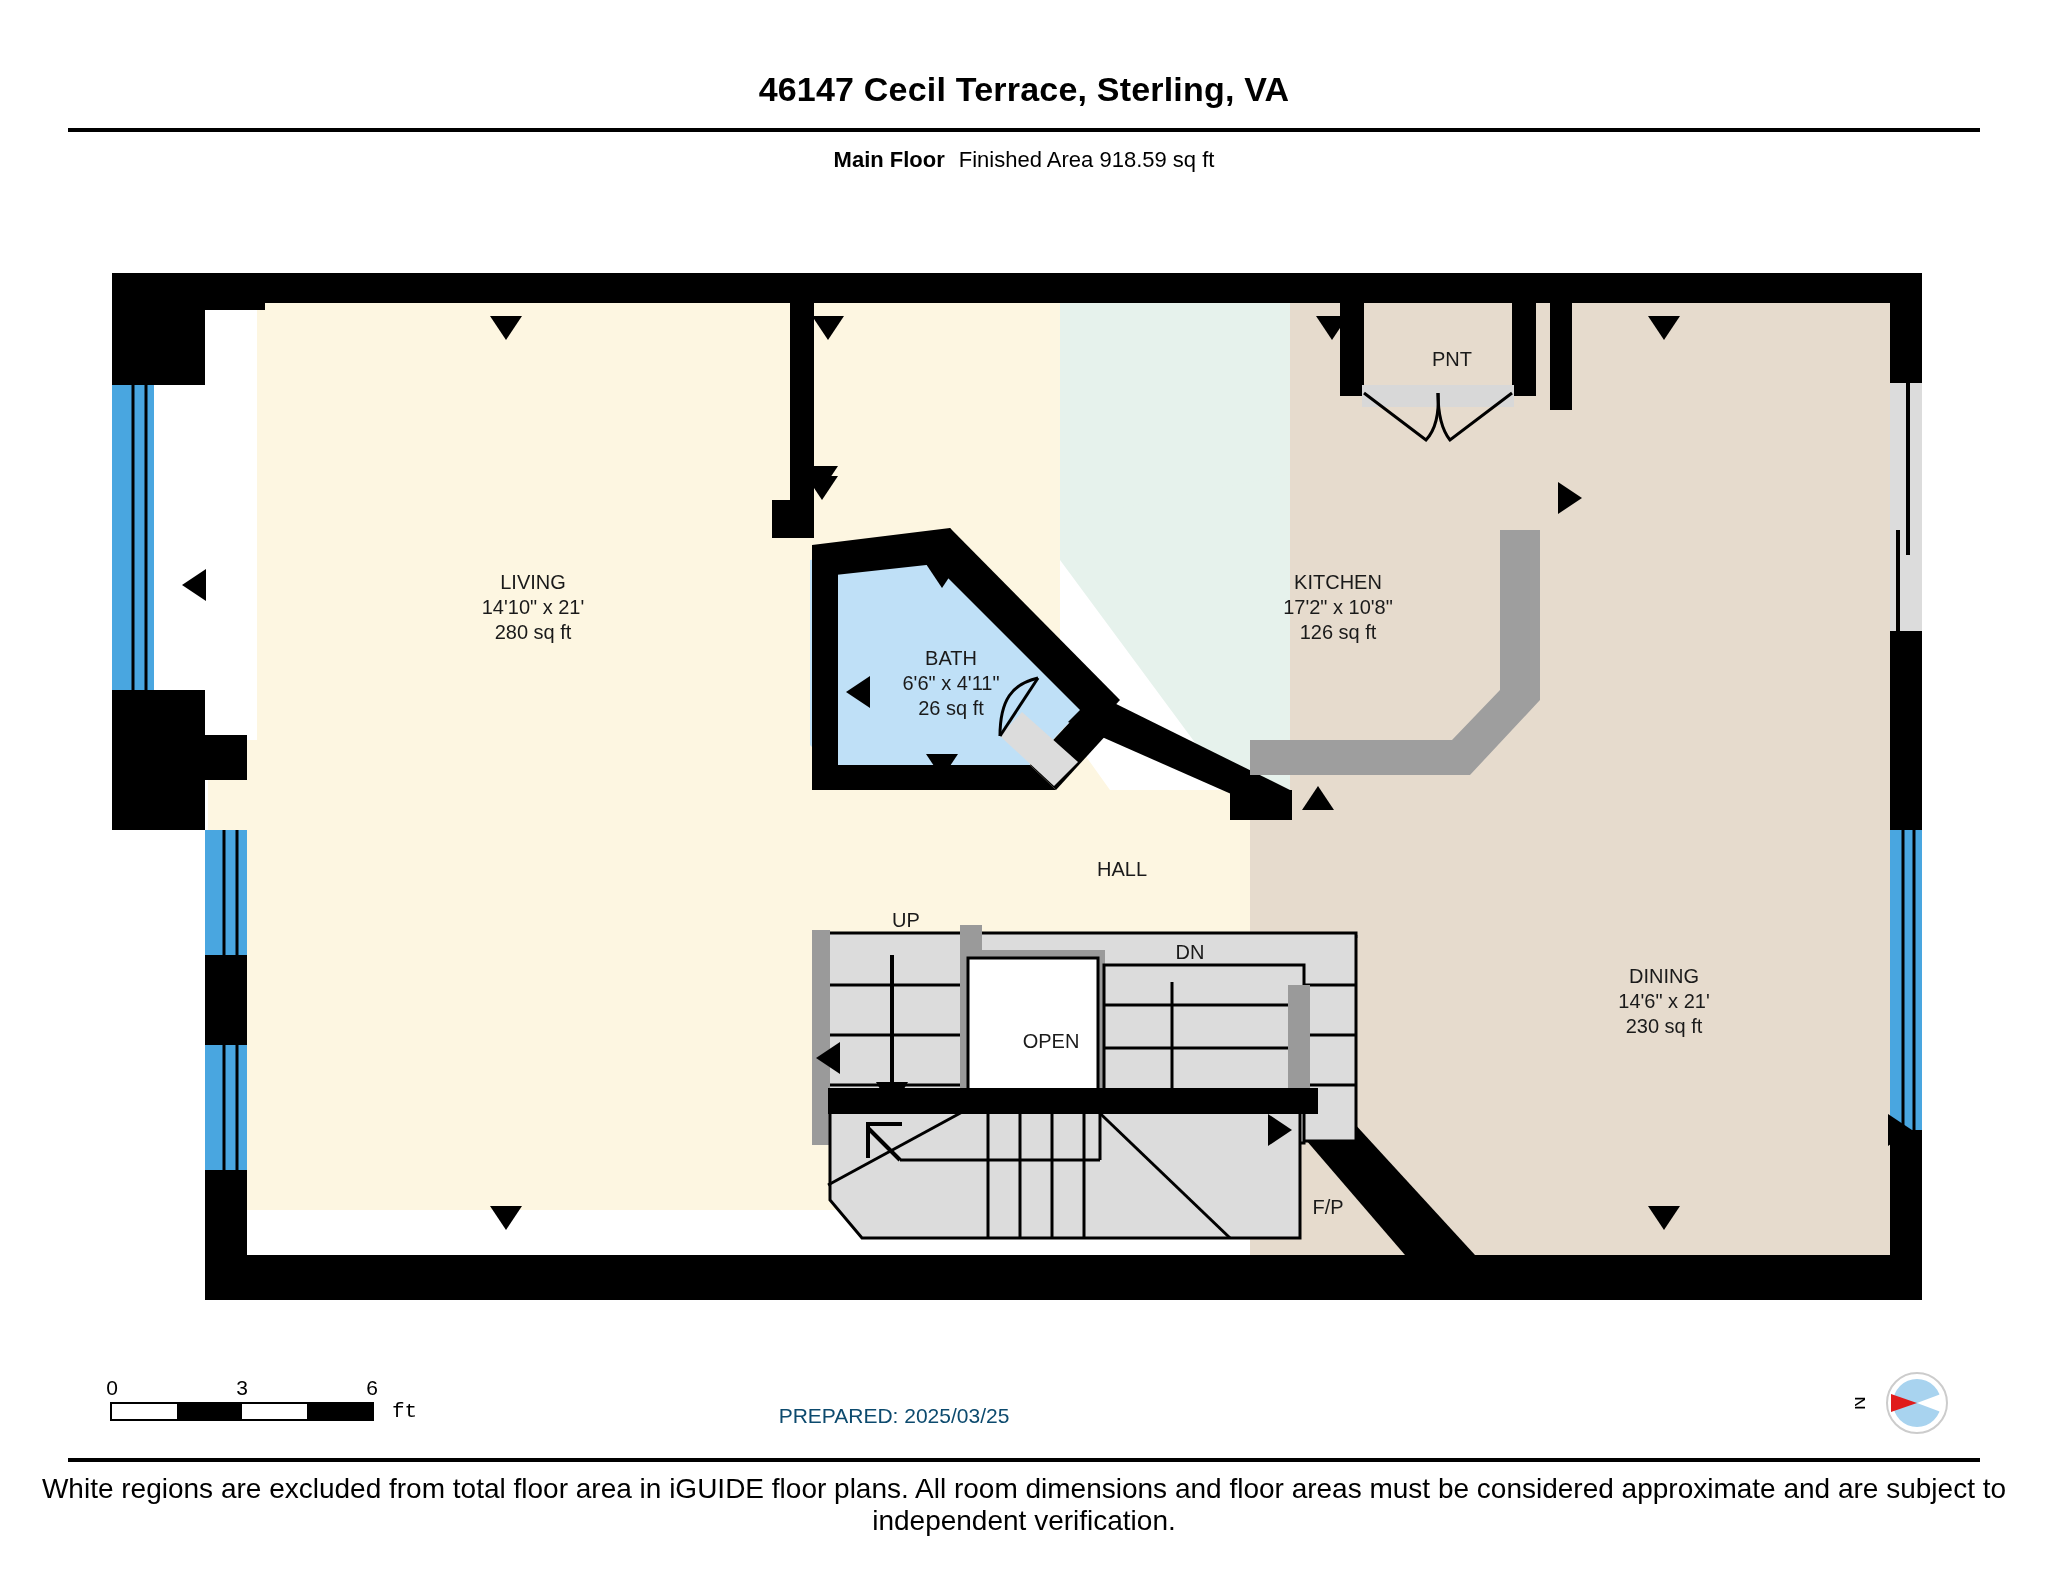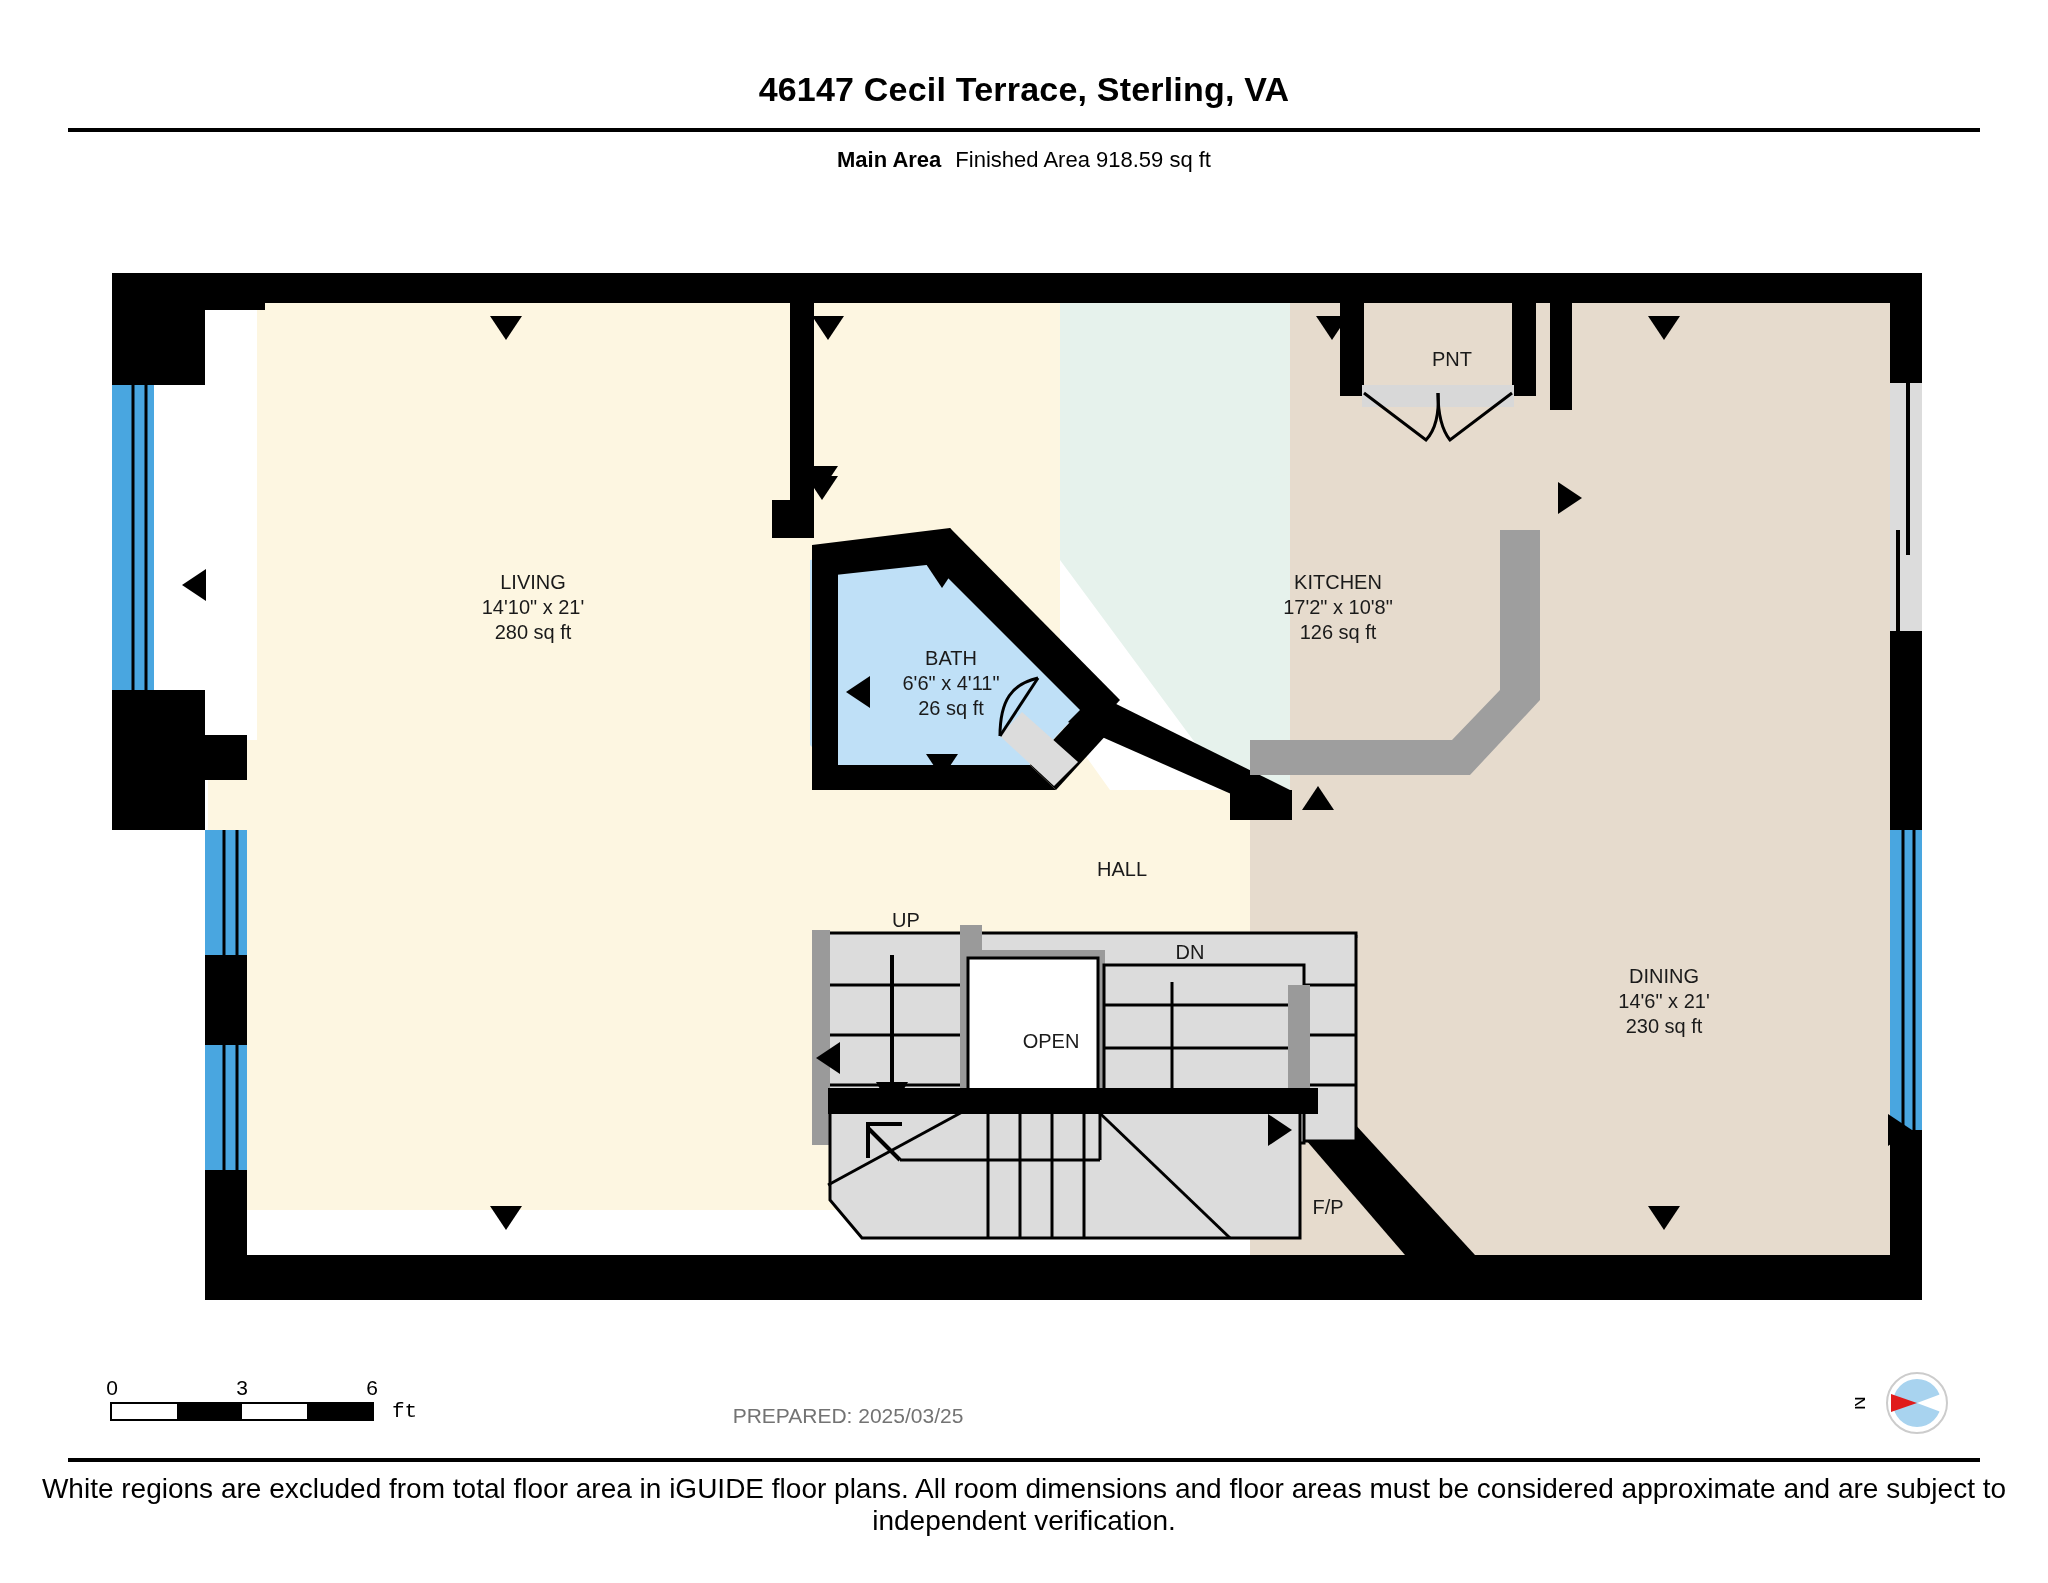--- a/index.html
+++ b/index.html
@@ -106,21 +106,22 @@
     color: #000;
     font-family: Liberation Mono, monospace;
   }
   #prepared-text {
     position: absolute;
     top: 1404px;
     left: 0;
     width: 1696px;
     text-align: center;
     font-size: 21px;
-    color: #737373;
+    color: #0c4a6e;
+    padding-left: 46px;
   }
   #compass {
     position: absolute;
     left: 1855px;
     top: 1368px;
     width: 120px;
     height: 70px;
   }
   #footer-rule {
     position: absolute;
@@ -185,21 +186,21 @@
 </style>
 </head>
 <body>
 
 <div class="page">
 
   <div id="plan-title">46147 Cecil Terrace, Sterling, VA</div>
   <div id="title-rule"></div>
 
   <div id="floor-subtitle">
-    <span class="lbl">Main Area</span><span class="val">Finished Area 918.59 sq ft</span>
+    <span class="lbl">Main Floor</span><span class="val">Finished Area 918.59 sq ft</span>
   </div>
 
   <svg id="floorplan-svg" viewBox="0 0 2048 1583">
 
     <polygon points="257,300 257,740 208,740 208,1210 790,1210 790,300" fill="#fdf6e1"></polygon>
 
     <polygon points="790,300 790,1210 1290,1210 1290,790 1110,790 1060,720 1060,300" fill="#fdf6e1"></polygon>
 
     <polygon points="800,300 1560,300 1560,420 1560,790 1230,790 1060,560 1060,300" fill="#e6f2ec"></polygon>
     <polygon points="1060,520 1290,790 1560,790 1560,420" fill="#e6f2ec"></polygon>

